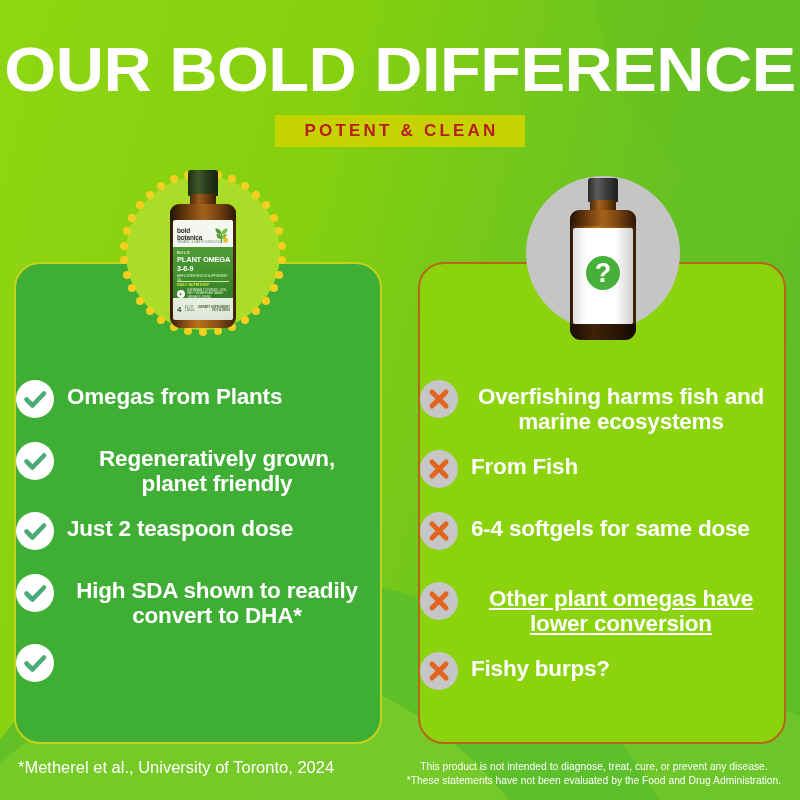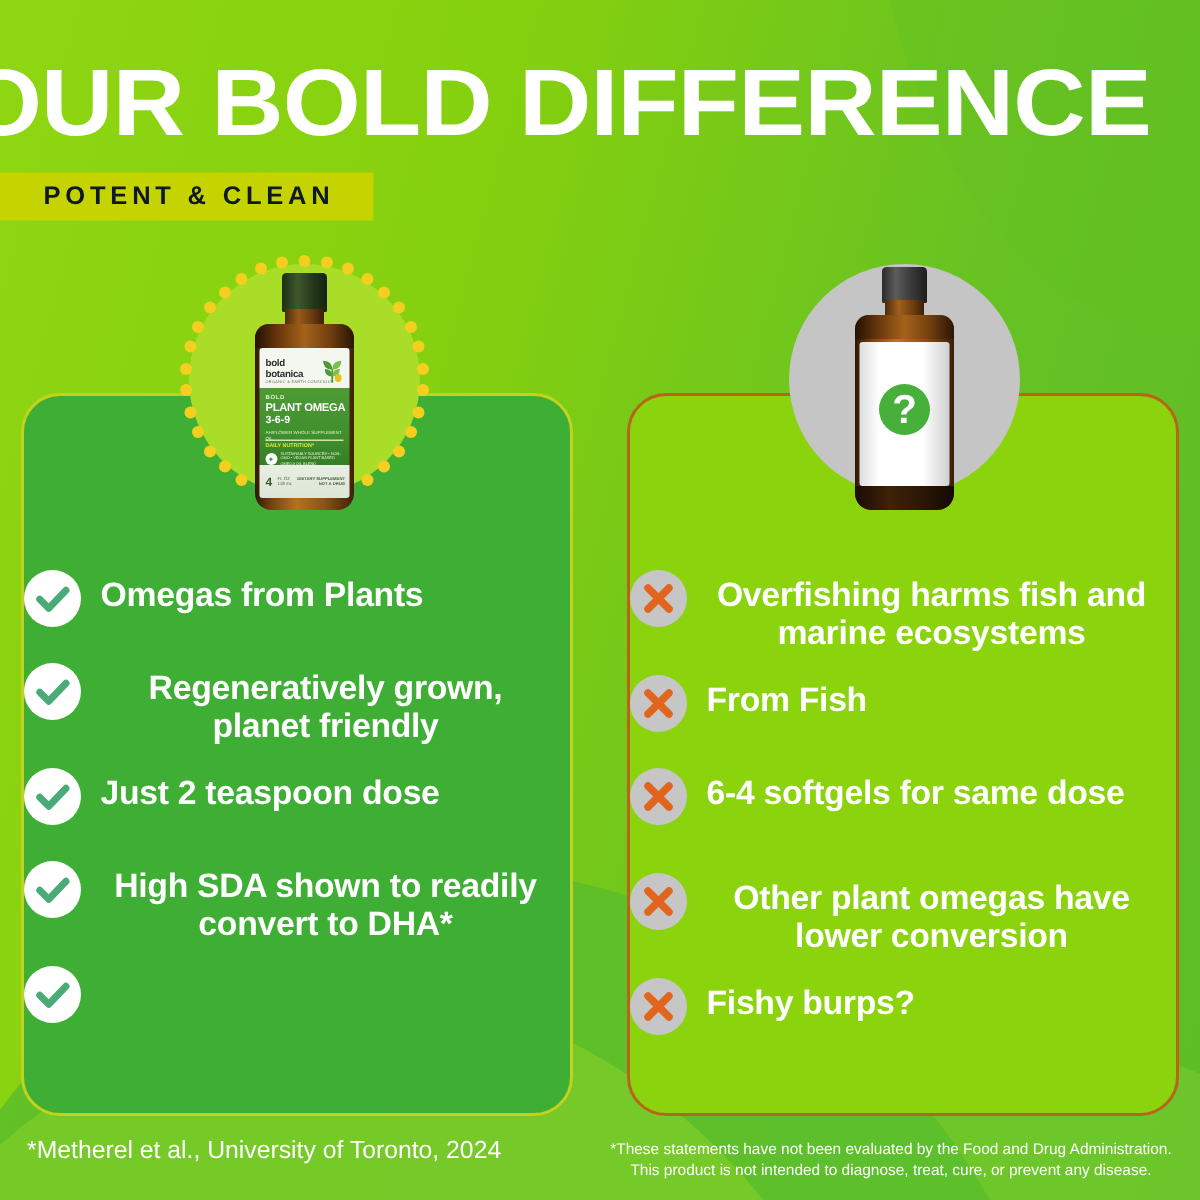--- a/index.html
+++ b/index.html
@@ -60,42 +60,42 @@
     background: #63c021;
     border-radius: 0 0 60% 40% / 0 0 100% 100%;
     opacity: .45;
   }
 
   
   .header {
     position: absolute;
     top: 0; left: 0;
     width: 800px;
-    text-align: left;
+    text-align: center;
     z-index: 6;
   }
   .title {
     margin: 0;
     padding-top: 38px;
     color: #ffffff;
     font-family: "Liberation Sans Narrow", "Liberation Sans", sans-serif;
     font-size: 63px;
     font-weight: bold;
     letter-spacing: -0.5px;
     line-height: 1;
     transform: scaleX(1.06);
     white-space: nowrap;
   }
   .badge-wrap {
     margin-top: 14px;
   }
   .badge {
     display: inline-block;
     background: #c5d400;
-    color: #0f172a;
+    color: #b91c1c;
     font-size: 17px;
     font-weight: bold;
     letter-spacing: 3.2px;
     padding: 7px 26px 8px 29px;
     line-height: 1;
   }
 
   
   .panel {
     position: absolute;
@@ -141,21 +141,21 @@
     margin: -4px 0 0 -4px;
     border-radius: 50%;
     background: #f4cf1f;
   }
 
   
   .bottle {
     position: absolute;
     z-index: 5;
   }
-  .bottle-left  { left: 170px; top: 182px; width: 66px; height: 158px; }
+  .bottle-left  { left: 170px; top: 170px; width: 66px; height: 158px; }
   .bottle-right { left: 570px; top: 178px; width: 66px; height: 162px; }
 
   .cap {
     position: absolute;
     left: 50%;
     transform: translateX(-50%);
     width: 30px;
     border-radius: 3px 3px 1px 1px;
   }
   .cap-left  { top: 0; height: 26px; background: linear-gradient(90deg,#1c2f14,#40572c 35%,#24371a 70%,#16230f); }
@@ -484,29 +484,29 @@
       <div class="row two-line">
         <div class="icon-badge icon-x"><svg viewBox="0 0 38 38" width="38" height="38">
             <path d="M12 12 L26 26 M26 12 L12 26" stroke="#e2651f" stroke-width="5" stroke-linecap="round" fill="none"></path>
           </svg></div>
         <div class="row-text" style="max-width: 300px;">6-4 softgels for same dose</div>
       </div>
       <div class="row two-line">
         <div class="icon-badge icon-x"><svg viewBox="0 0 38 38" width="38" height="38">
             <path d="M12 12 L26 26 M26 12 L12 26" stroke="#e2651f" stroke-width="5" stroke-linecap="round" fill="none"></path>
           </svg></div>
-        <div class="row-text" style="max-width: 300px;">Other plant omegas have lower conversion</div>
+        <div class="row-text" style="max-width: 300px; text-decoration: underline;">Other plant omegas have lower conversion</div>
       </div>
       <div class="row">
         <div class="icon-badge icon-x"><svg viewBox="0 0 38 38" width="38" height="38">
             <path d="M12 12 L26 26 M26 12 L12 26" stroke="#e2651f" stroke-width="5" stroke-linecap="round" fill="none"></path>
           </svg></div>
         <div class="row-text">Fishy burps?</div>
       </div>
     </div>
 
   <div class="foot-left">*Metherel et al., University of Toronto, 2024</div>
   <div class="foot-right">
+    <div>This product is not intended to diagnose, treat, cure, or prevent any disease.</div>
     <div>*These statements have not been evaluated by the Food and Drug Administration.</div>
-    <div>This product is not intended to diagnose, treat, cure, or prevent any disease.</div>
   </div>
 
 </div>
 
 </body></html>

